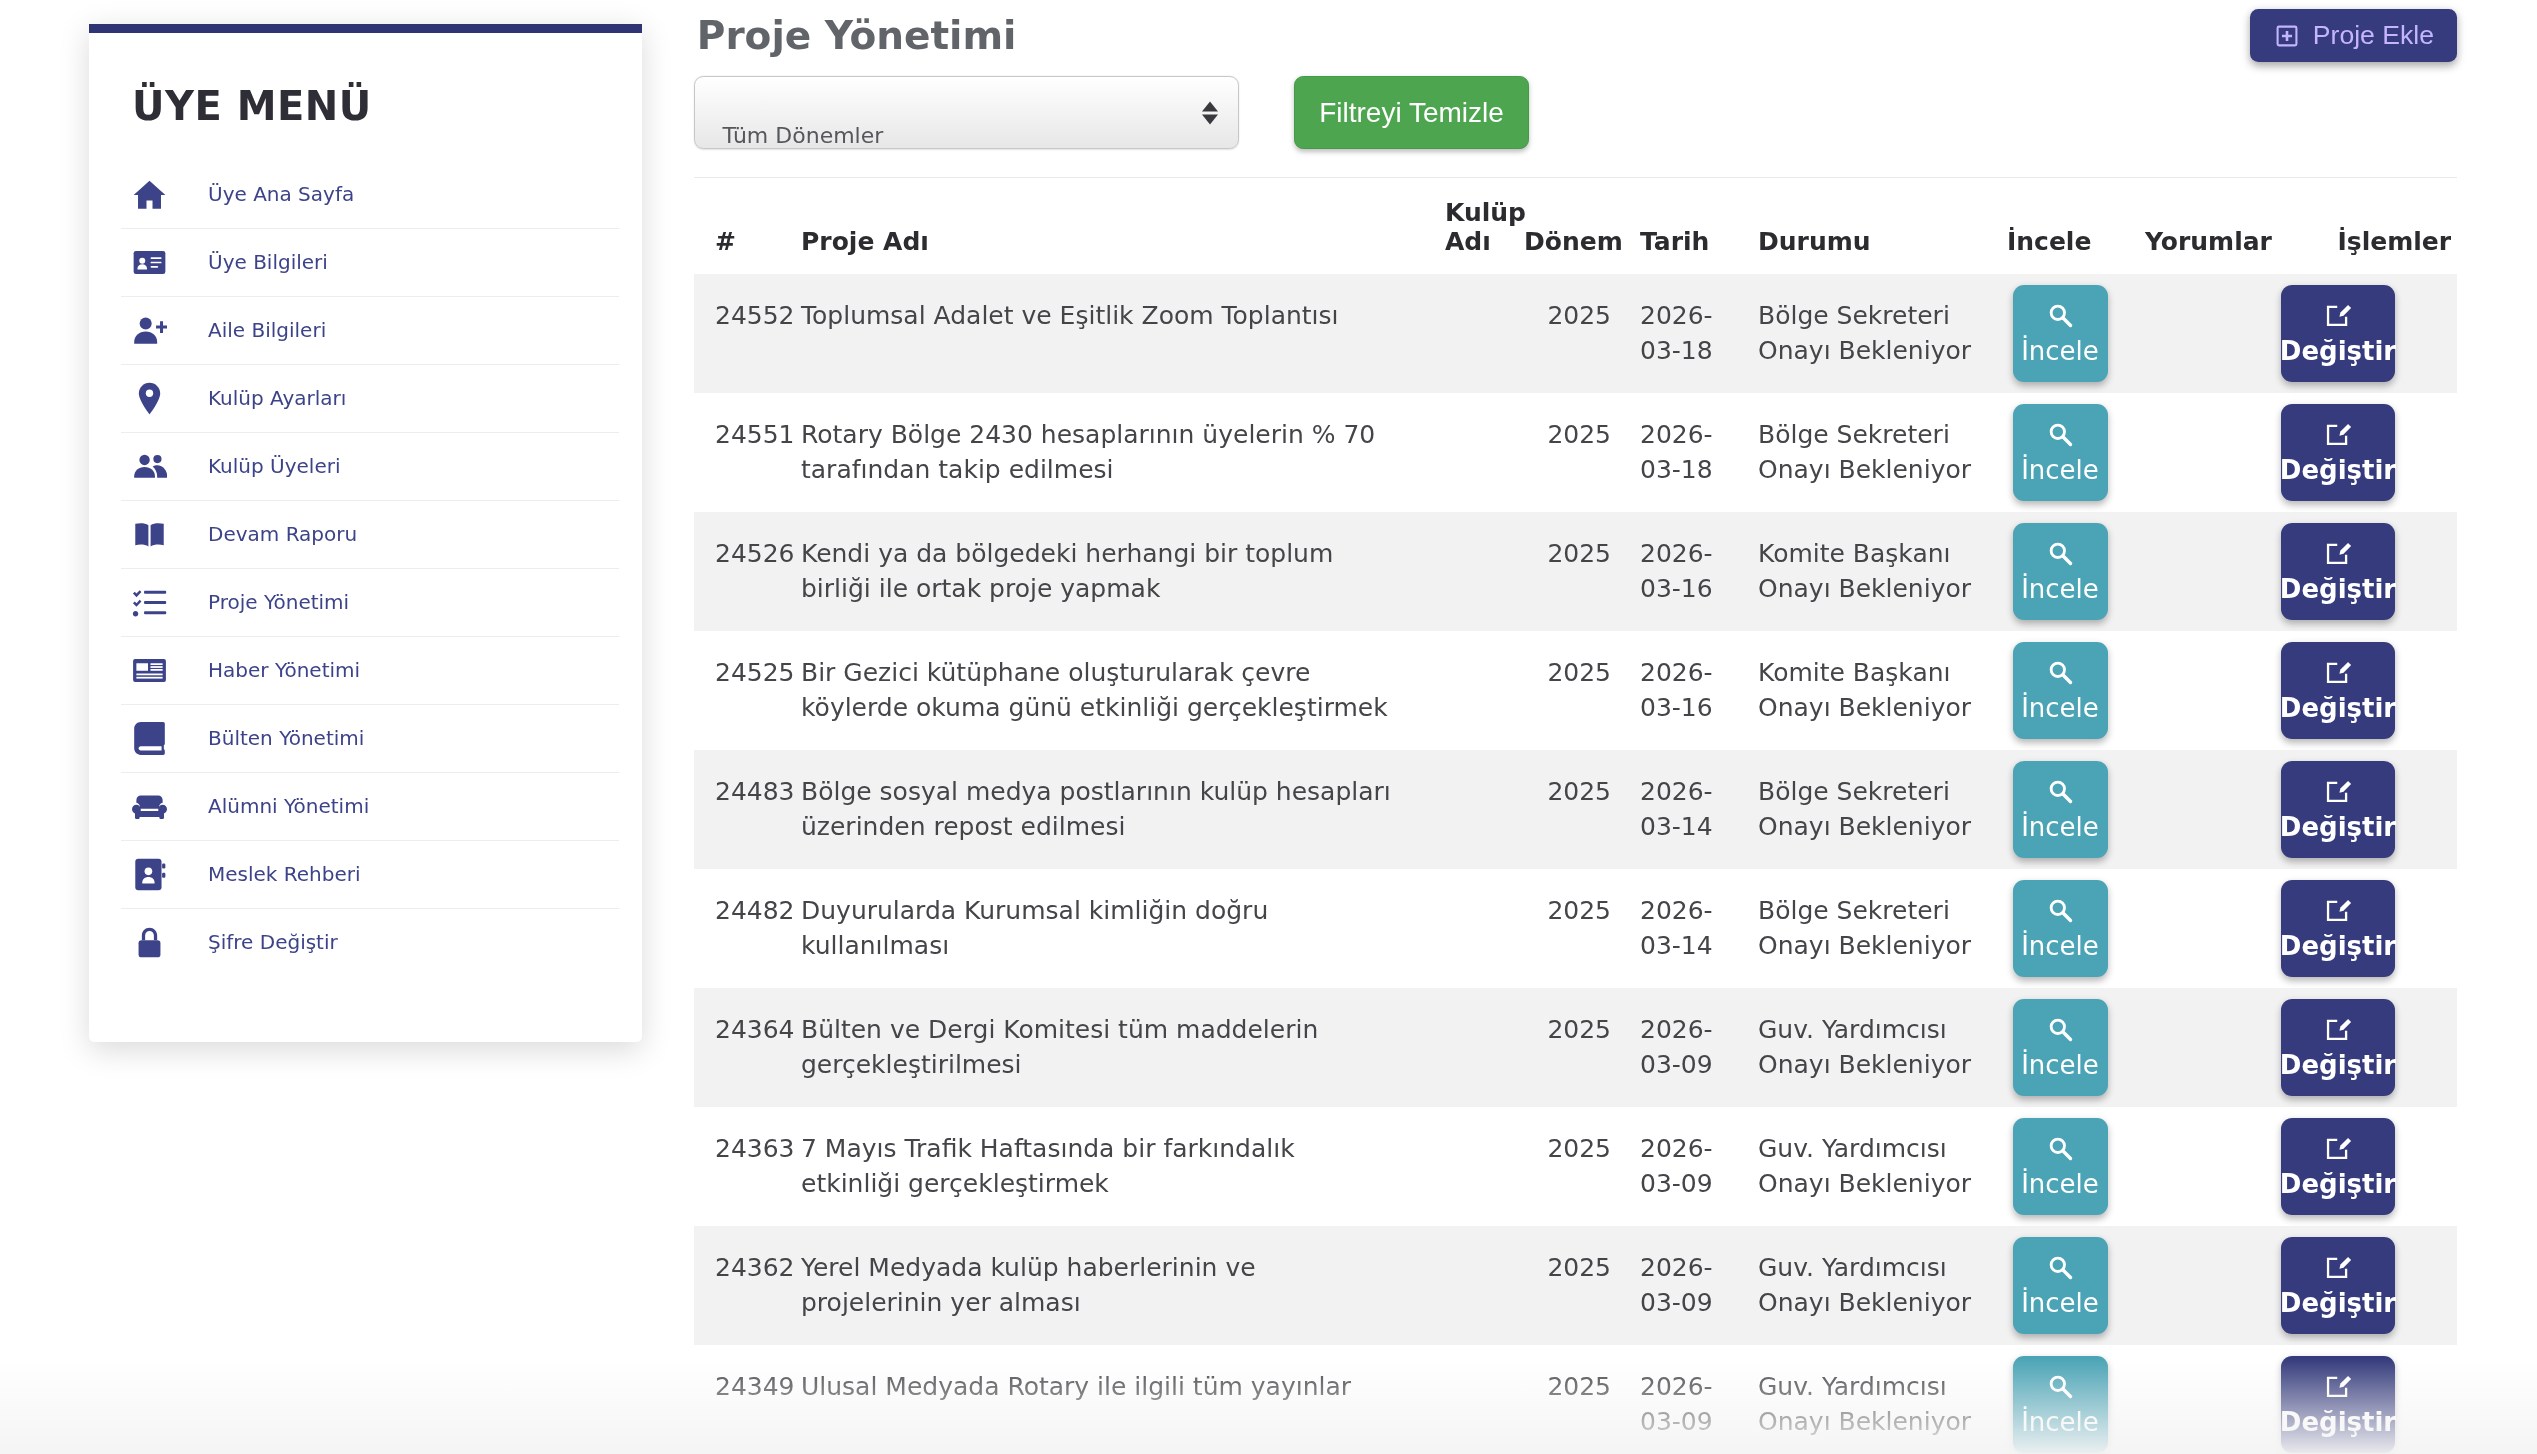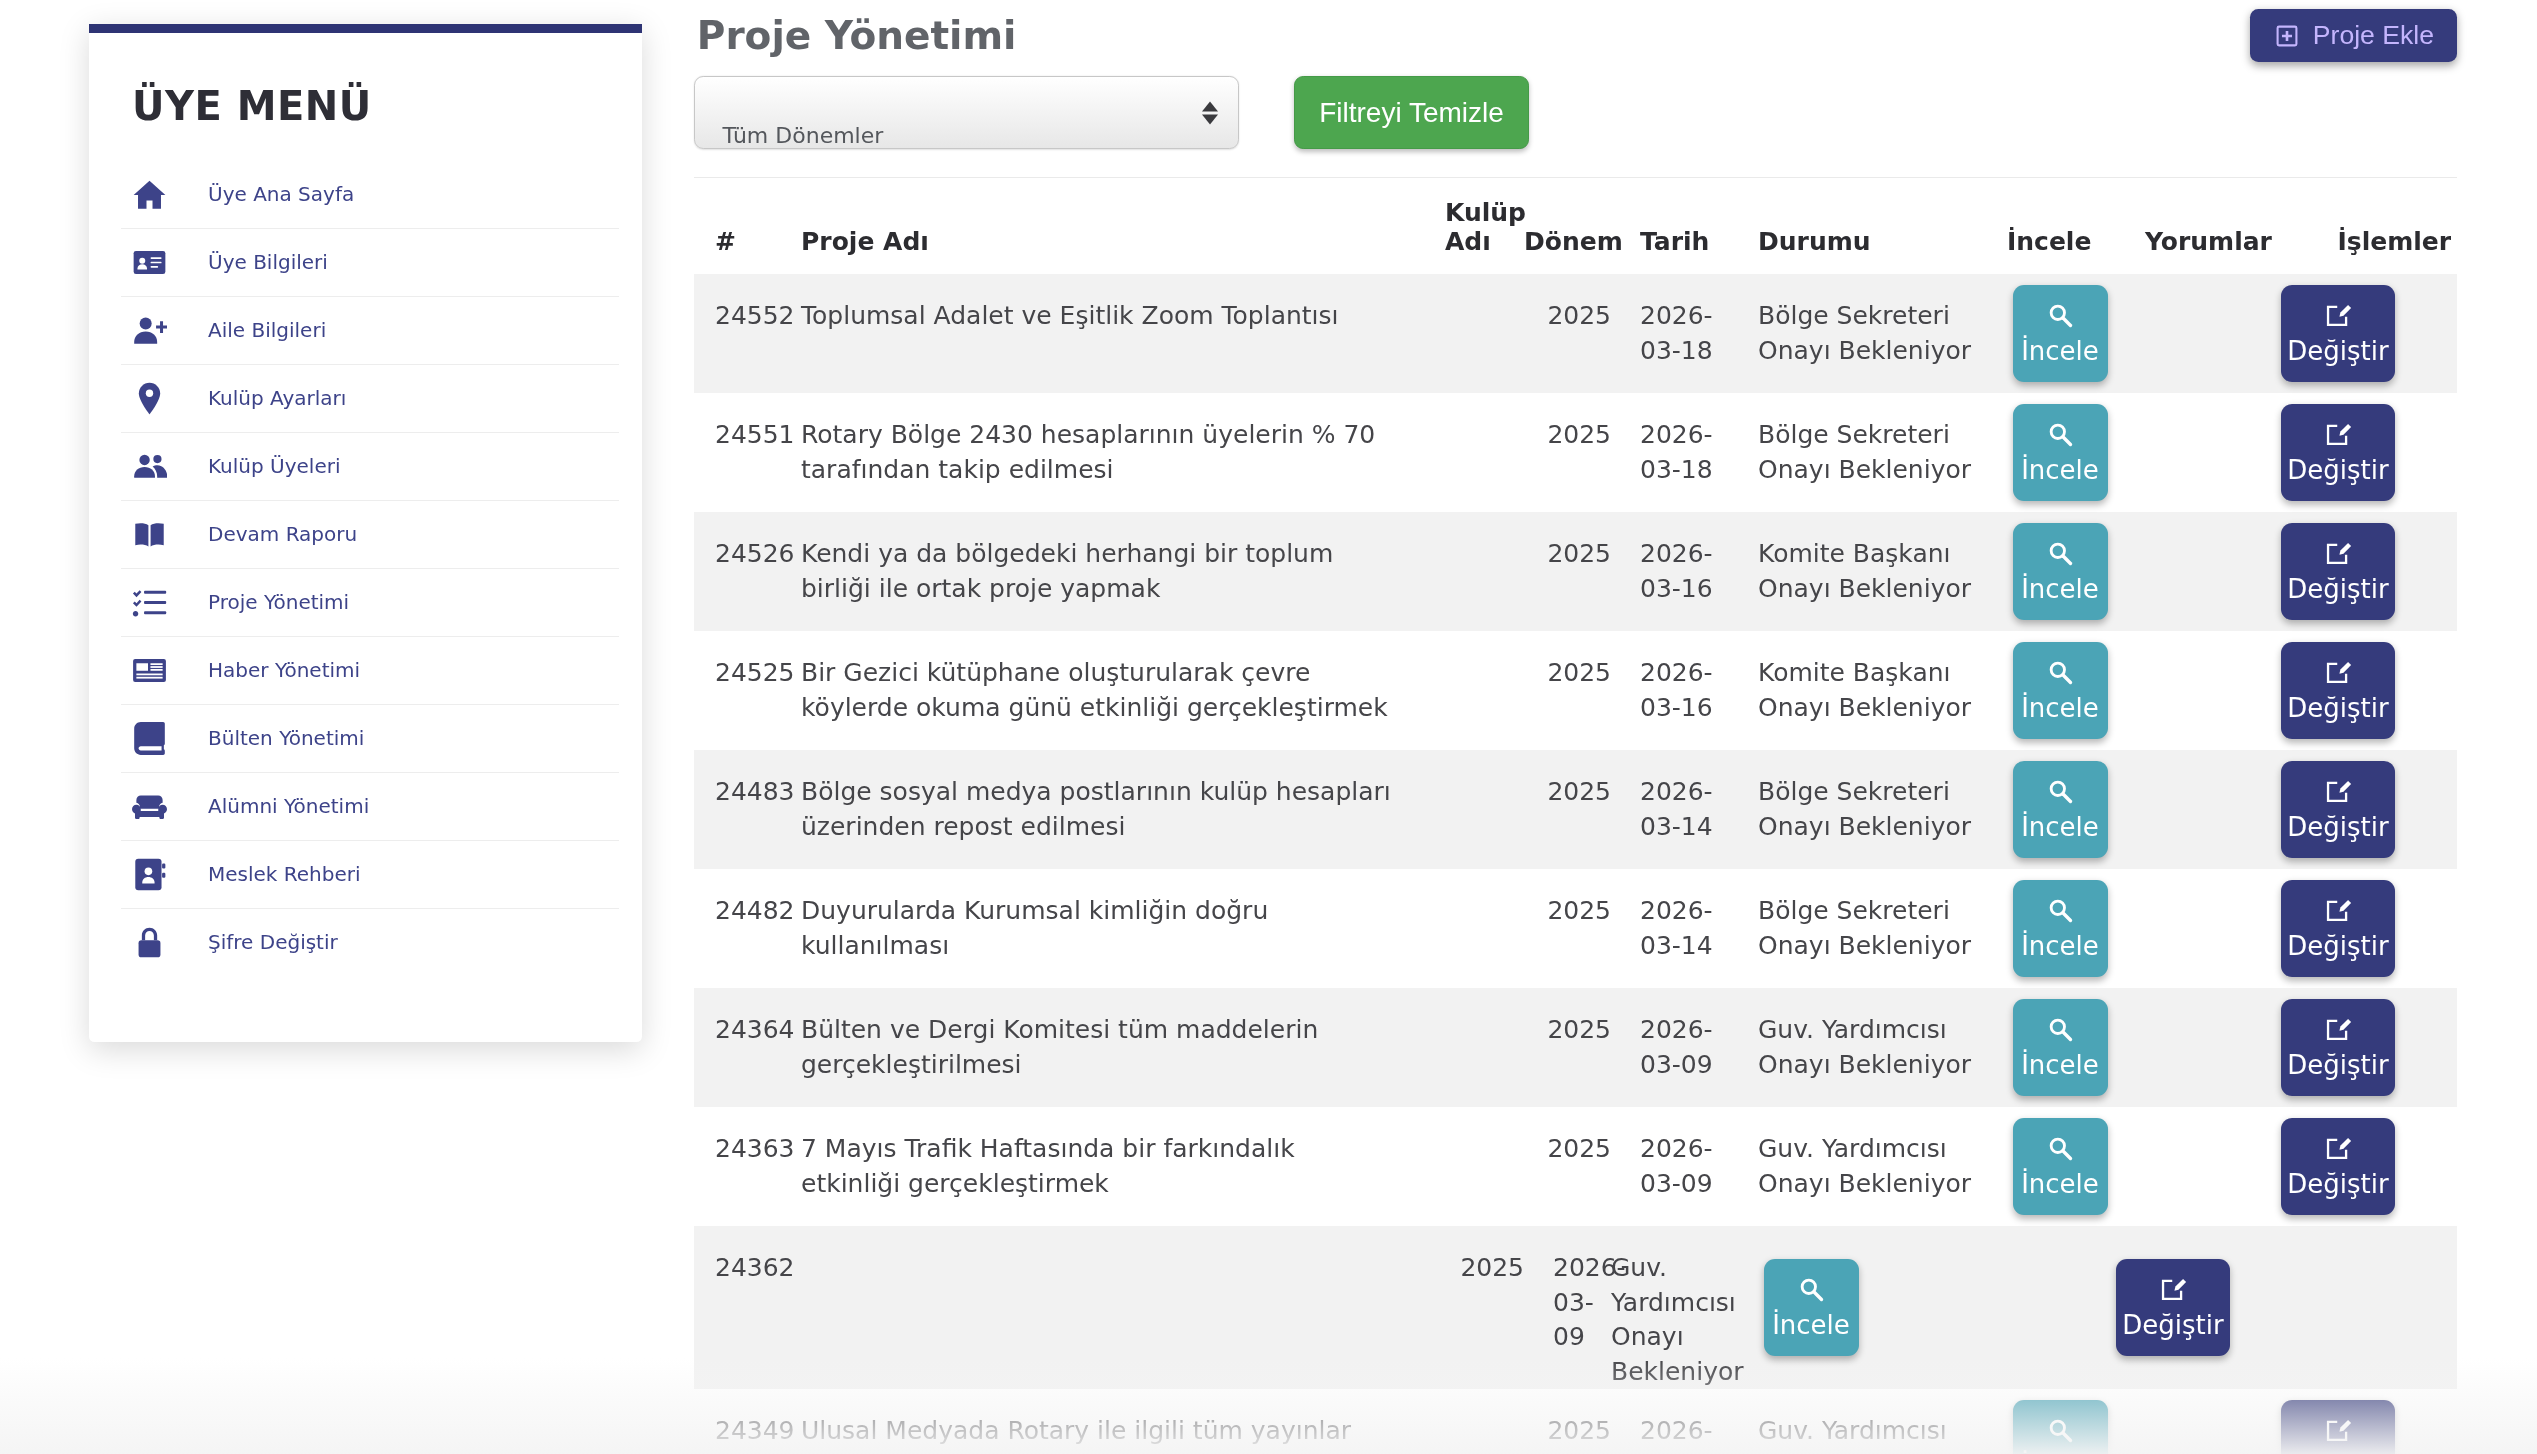--- a/index.html
+++ b/index.html
@@ -61,21 +61,21 @@
   .t-row .c-club { padding-left:22px; }
   .t-row .c-period { text-align:right; }
   .t-row .c-date { padding-left:29px; max-width:130px; }
   .t-row .c-status { padding-right:18.3px; }
   .cell-btn { display:flex; align-items:center; align-self:center; }
   .btn-view, .btn-edit { display:flex; flex-direction:column; align-items:center; justify-content:center;
     gap:6.4px; height:97px; border:none; border-radius:11px; color:#fff; font-size:26px;
     box-shadow:0 3.7px 7.3px rgba(0,0,0,.28); cursor:pointer;
     font-family:"DejaVu Sans","Liberation Sans",sans-serif; }
   .btn-view { width:95px; margin-left:5.5px; background:#4ba4b6; }
-  .btn-edit { width:114px; margin-left:-29px; background:#353b7c; }
+  .btn-edit { width:114px; margin-left:-29px; background:#353b7c;font-weight:bold; }
   .btn-icon svg { width:28px; height:28px; display:block; }
 
   .bottom-fade { position:absolute; left:0; right:0; bottom:0; height:96px; pointer-events:none;
     background:linear-gradient(180deg, rgba(255,255,255,0) 0%, rgba(244,244,244,.95) 100%); }
 </style>
 </head>
 <body>
 
 <aside class="sidebar-card">
   <div class="sidebar-title">ÜYE MENÜ</div>
@@ -508,20 +508,21 @@
                   <path fill="currentColor" d="M300 212 440 72l56 56-140 140-74 18z"></path>
                 </svg>
               </span>
         <span class="btn-label">Değiştir</span>
       </button>
     </div>
   </div>
 
   <div class="grid-cols t-row">
     <div class="cell c-id">24362</div>
+    <div class="cell c-name">Yerel Medyada kulüp haberlerinin ve projelerinin yer alması</div>
     <div class="cell c-club"></div>
     <div class="cell c-period">2025</div>
     <div class="cell c-date">2026-03-09</div>
     <div class="cell c-status">Guv. Yardımcısı Onayı Bekleniyor</div>
     <div class="cell-btn">
       <button class="btn-view">
         <span class="btn-icon">
                 <svg viewBox="0 0 512 512" fill="none" stroke="currentColor">
                   <circle cx="216" cy="216" r="122" stroke-width="52"></circle>
                   <path d="M312 312 448 448" stroke-width="62" stroke-linecap="round"></path>

